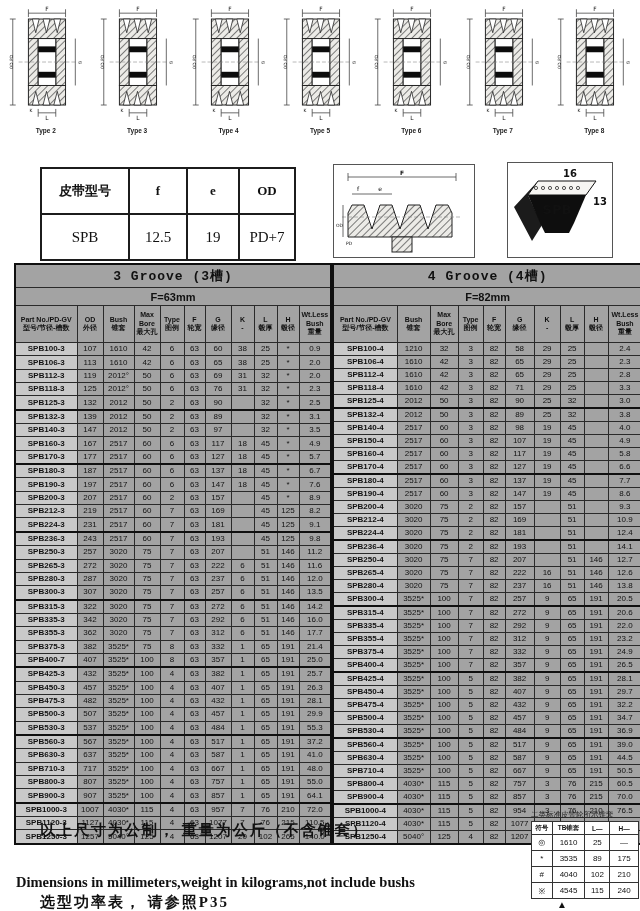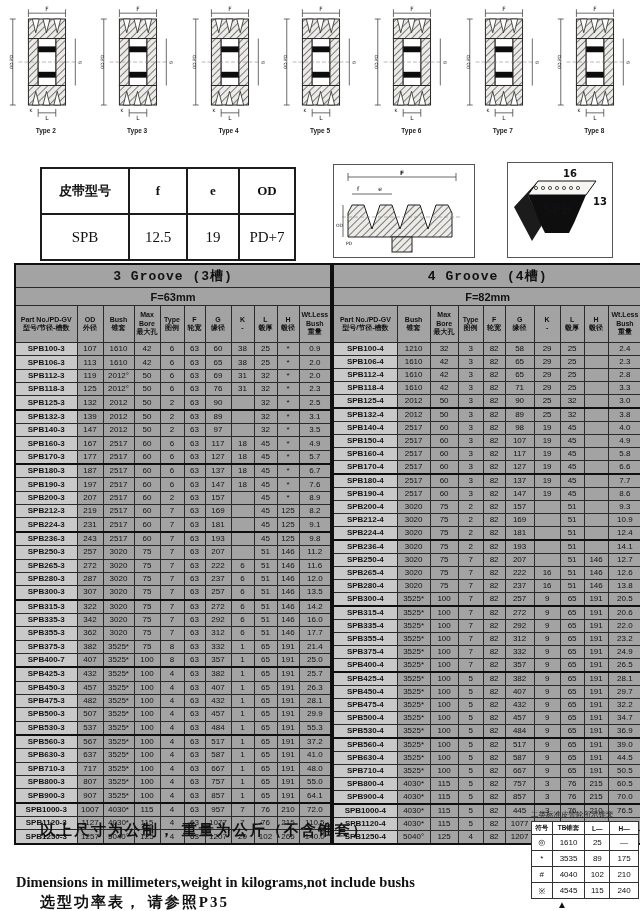--- a/index.html
+++ b/index.html
@@ -1465,21 +1465,21 @@
             <td>76</td>
             <td>215</td>
             <td>70.0</td>
           </tr>
           <tr class="group-start">
             <td class="part">SPB1000-4</td>
             <td>4030*</td>
             <td>115</td>
             <td>5</td>
             <td>82</td>
-            <td>445</td>
+            <td>954</td>
             <td>3</td>
             <td>76</td>
             <td>210</td>
             <td>76.5</td>
           </tr>
           <tr>
             <td class="part">SPB1120-4</td>
             <td>4030*</td>
             <td>115</td>
             <td>5</td>

